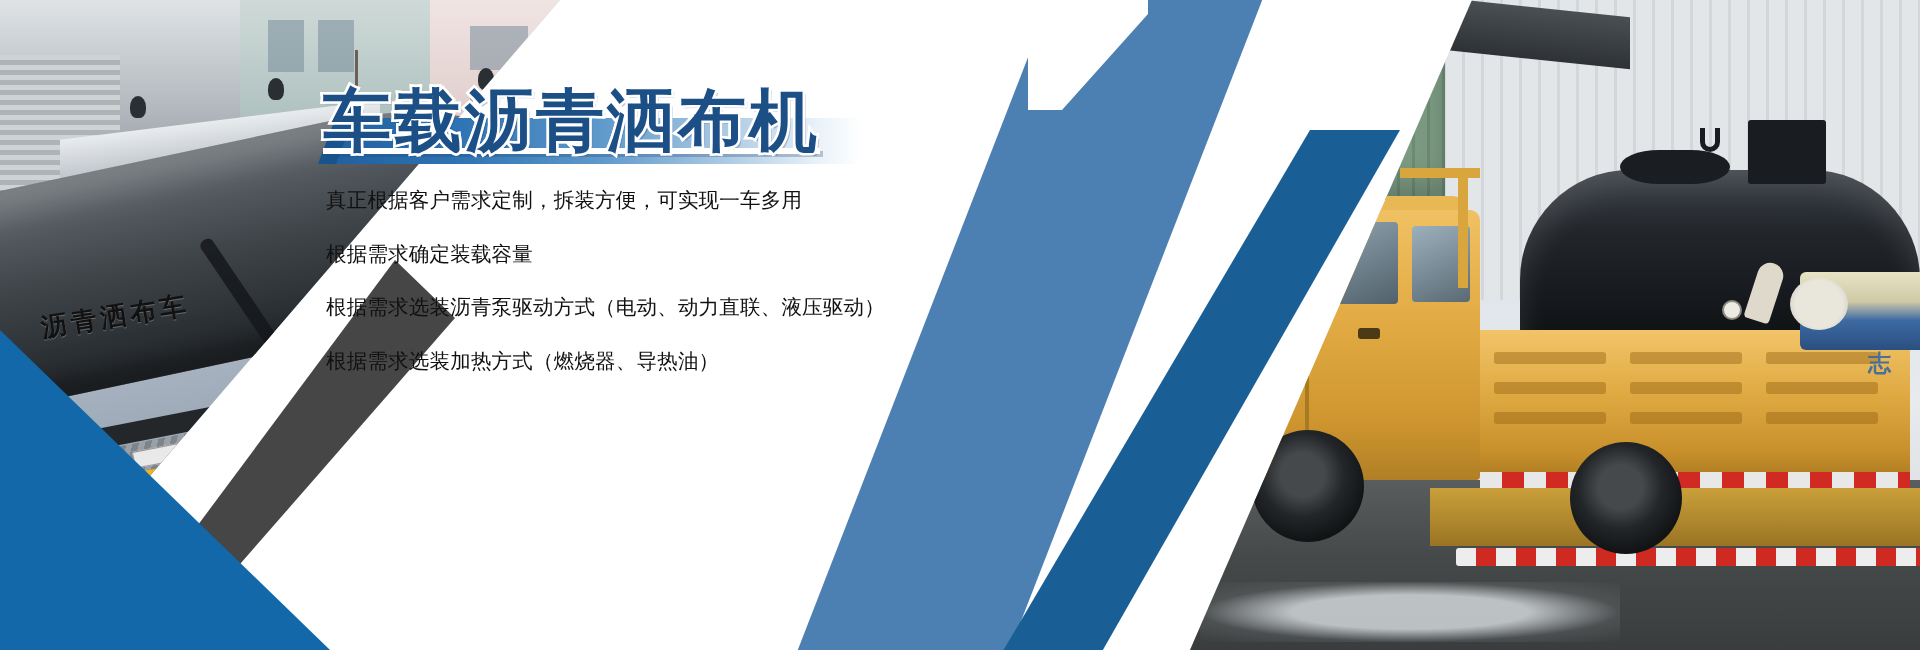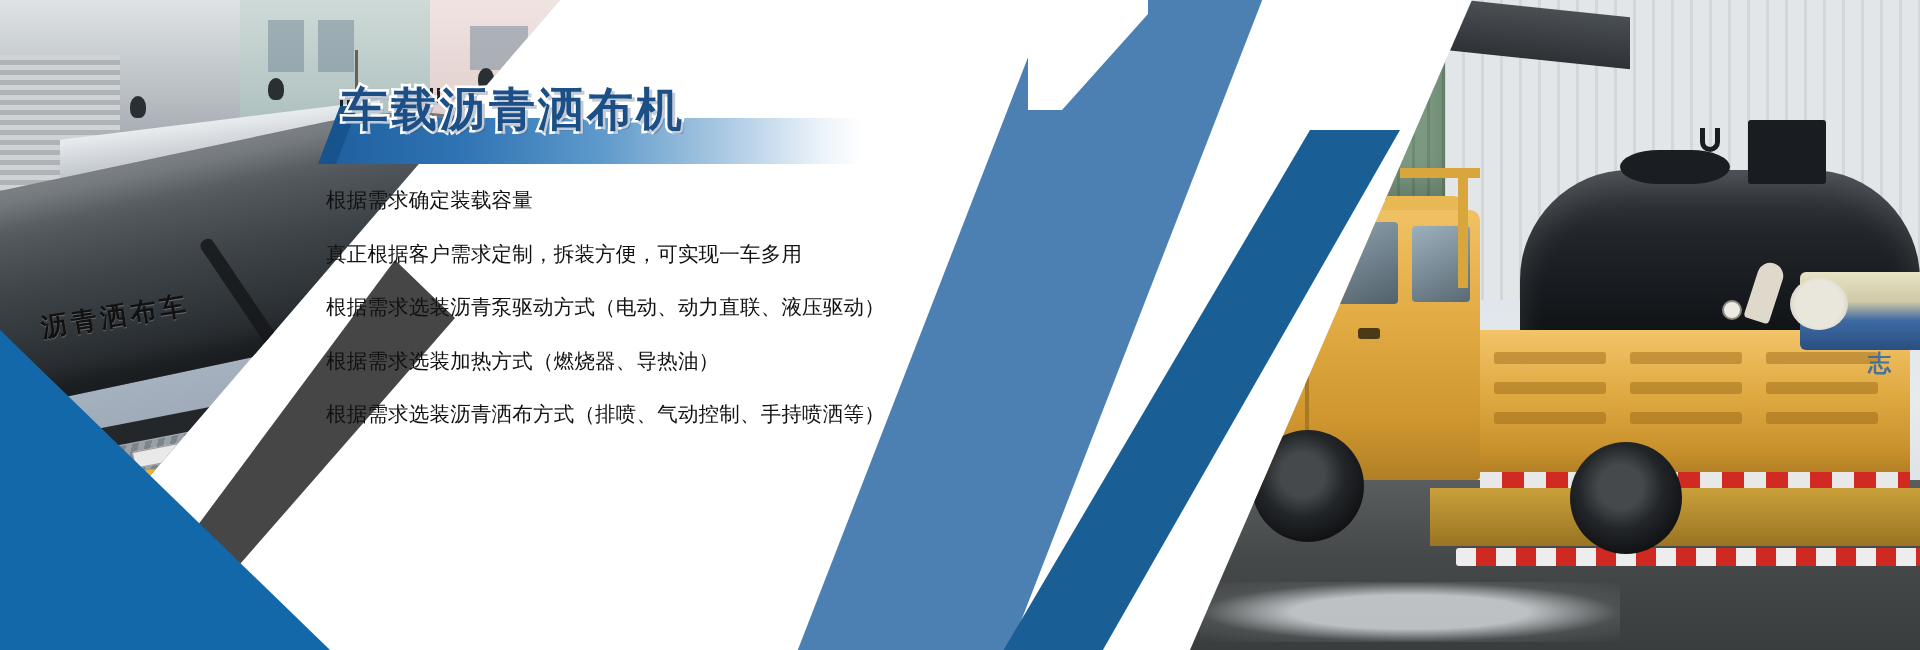--- a/index.html
+++ b/index.html
@@ -102,27 +102,28 @@
     position:absolute; left:0; top:118px; width:540px; height:46px;
     background:linear-gradient(90deg,#1e5f9e 0%,#2f74b4 26%,#5f9acb 52%,#a9c8e2 74%,#eaf2f9 92%,#ffffff 100%);
     clip-path: polygon(18px 0, 540px 0, 540px 100%, 0 100%);
   }
   .title-ribbon-tab {
     position:absolute; left:-4px; top:106px; width:40px; height:58px;
     background:#17538c;
     clip-path: polygon(22px 0, 40px 0, 18px 100%, 0 100%);
   }
   .page-title {
-    position:absolute; left:20px; top:86px;
-    font-size:46px; font-weight:800; letter-spacing:3px; line-height:1;
+    position:absolute; left:1px; top:86px;
+    font-size:68px; font-weight:800; letter-spacing:3px; line-height:1;
     color:#1b4f86;
     -webkit-text-stroke:5px #ffffff;
     paint-order: stroke fill;
     text-shadow: 3px 3px 0 rgba(40,70,110,.28);
     white-space:nowrap;
+    text-decoration:underline;
   }
 
   .bullets { position:absolute; left:4px; top:190px; width:560px; }
   .bullet {
     font-size:20.5px; color:#111111; line-height:1;
     margin-bottom:33px; white-space:nowrap; letter-spacing:.2px;
   }
 
   
   .shape-blue-med {
@@ -347,21 +348,20 @@
     <div class="rp-wheel-r" style="left:470px;top:442px;"></div>
     <div class="rp-logo">志</div>
   </div>
 
   <div class="content">
     <div class="title-ribbon"></div>
     <div class="title-ribbon-tab"></div>
     <h1 class="page-title">车载沥青洒布机</h1>
 
     <div class="bullets">
+      <div class="bullet">真正根据客户需求定制，拆装方便，可实现一车多用</div>
       <div class="bullet">根据需求确定装载容量</div>
-      <div class="bullet">真正根据客户需求定制，拆装方便，可实现一车多用</div>
       <div class="bullet">根据需求选装沥青泵驱动方式（电动、动力直联、液压驱动）</div>
       <div class="bullet">根据需求选装加热方式（燃烧器、导热油）</div>
-      <div class="bullet">根据需求选装沥青洒布方式（排喷、气动控制、手持喷洒等）</div>
     </div>
   </div>
 
 </div>
 
 </body></html>

